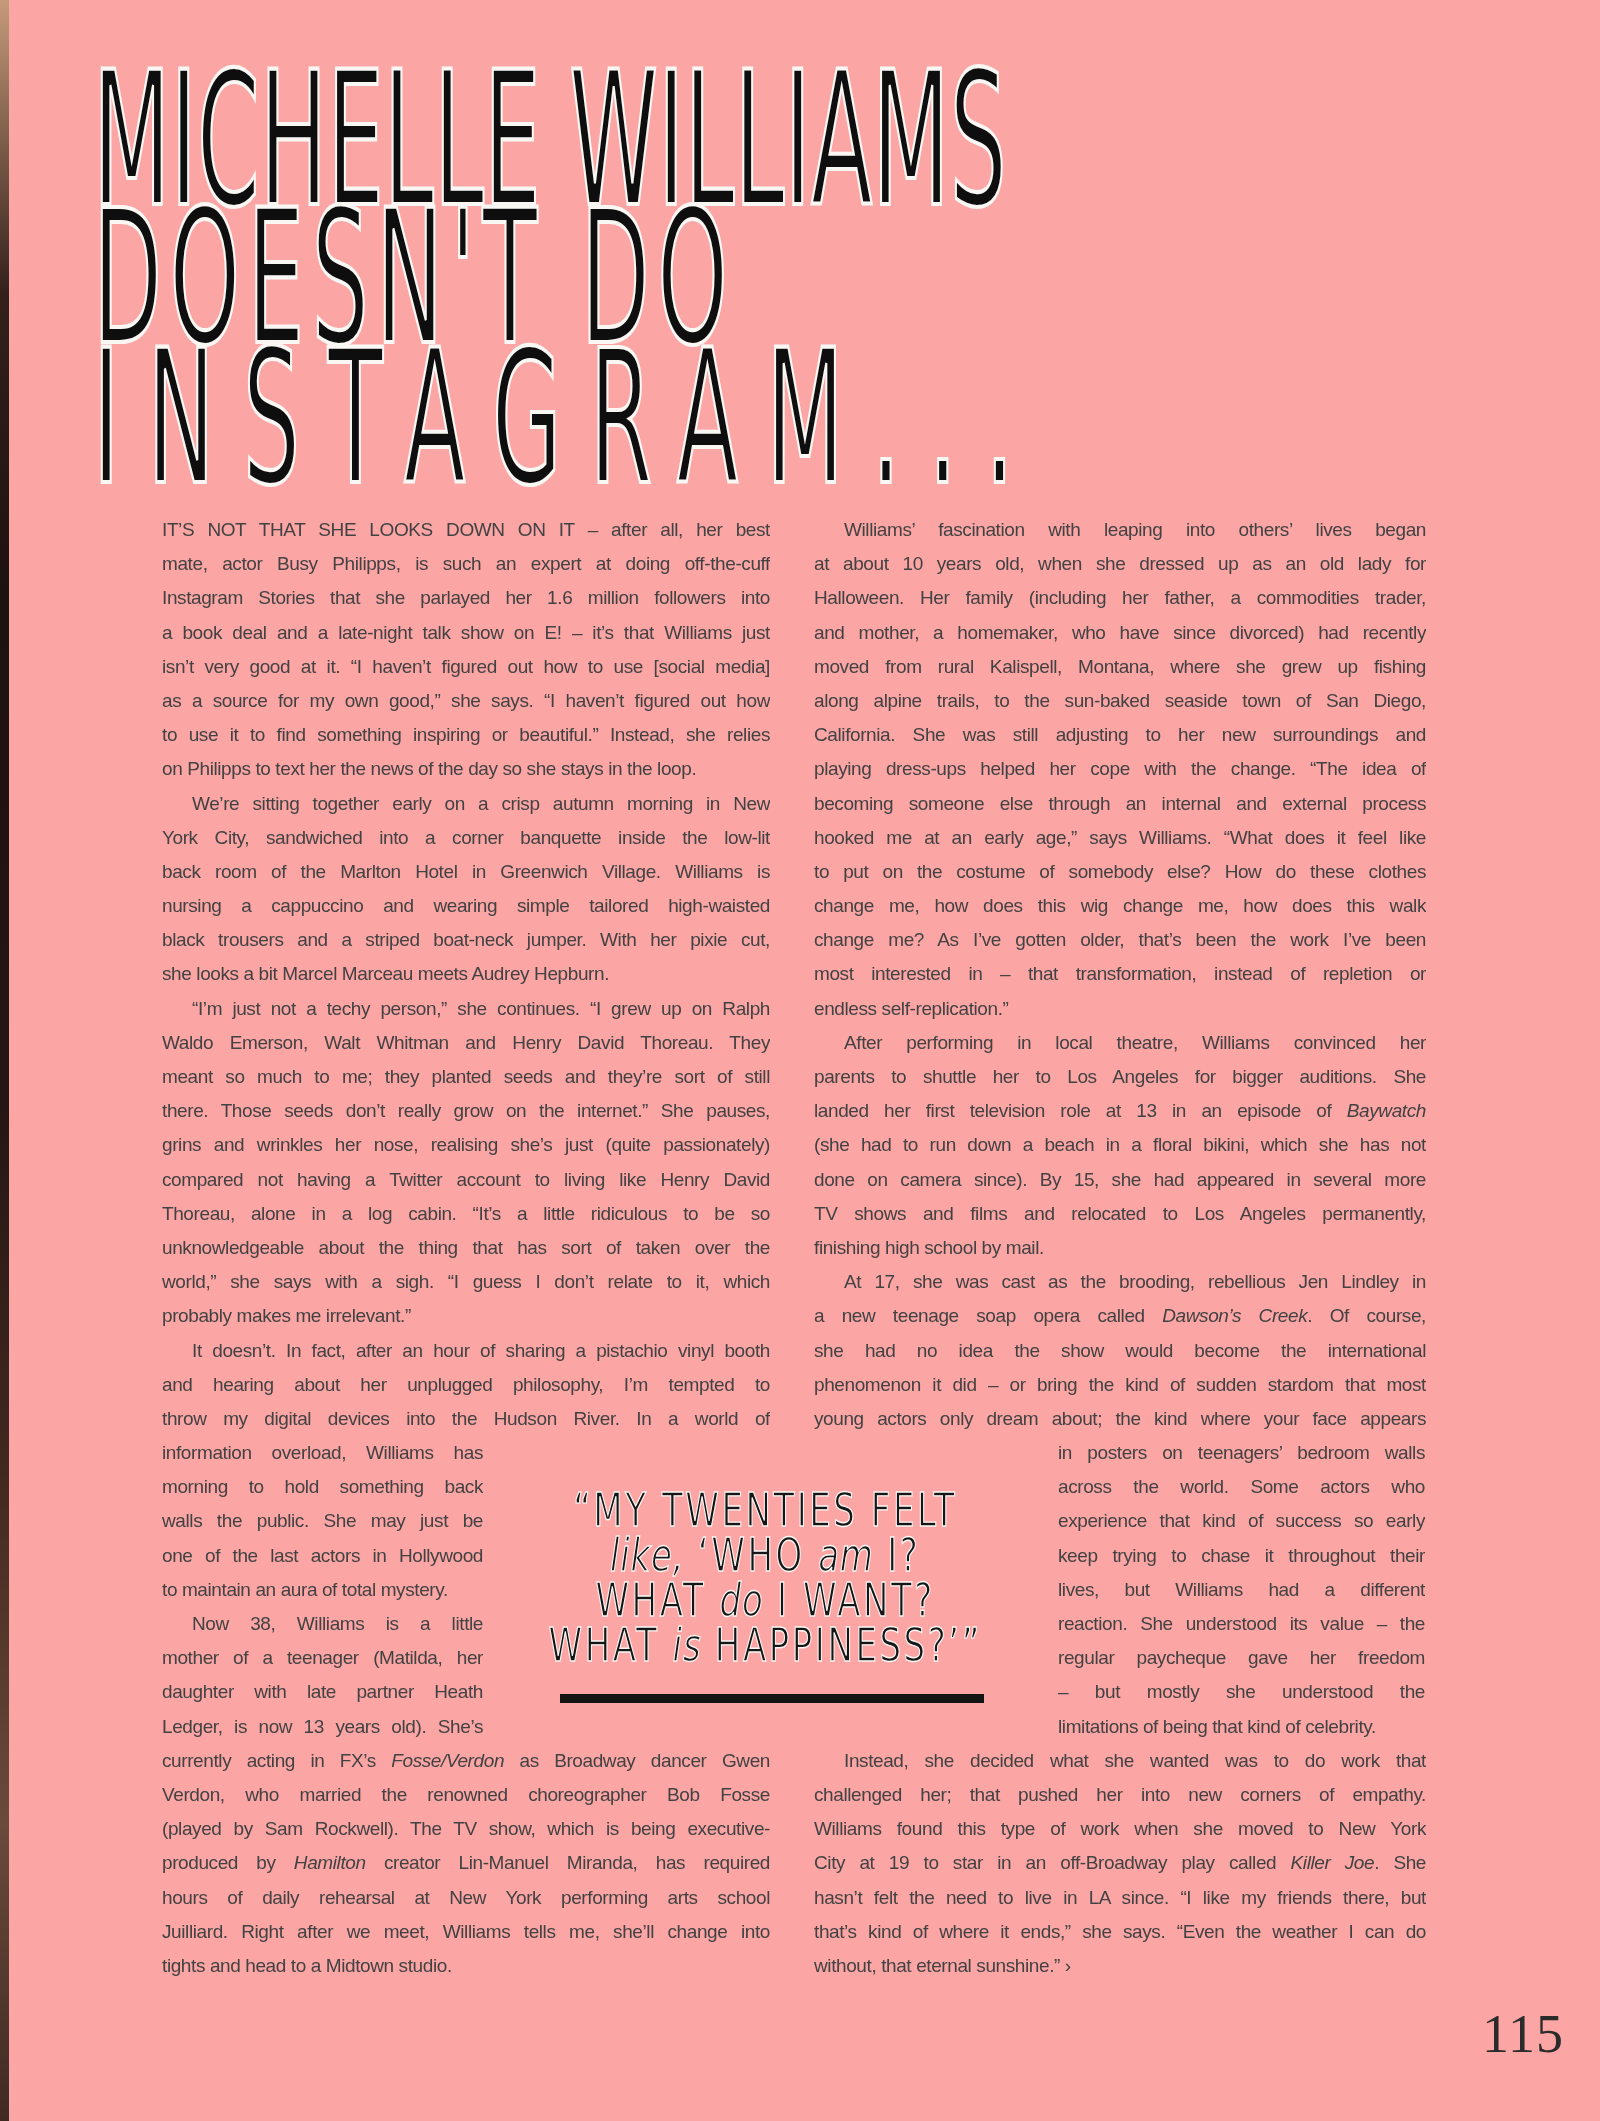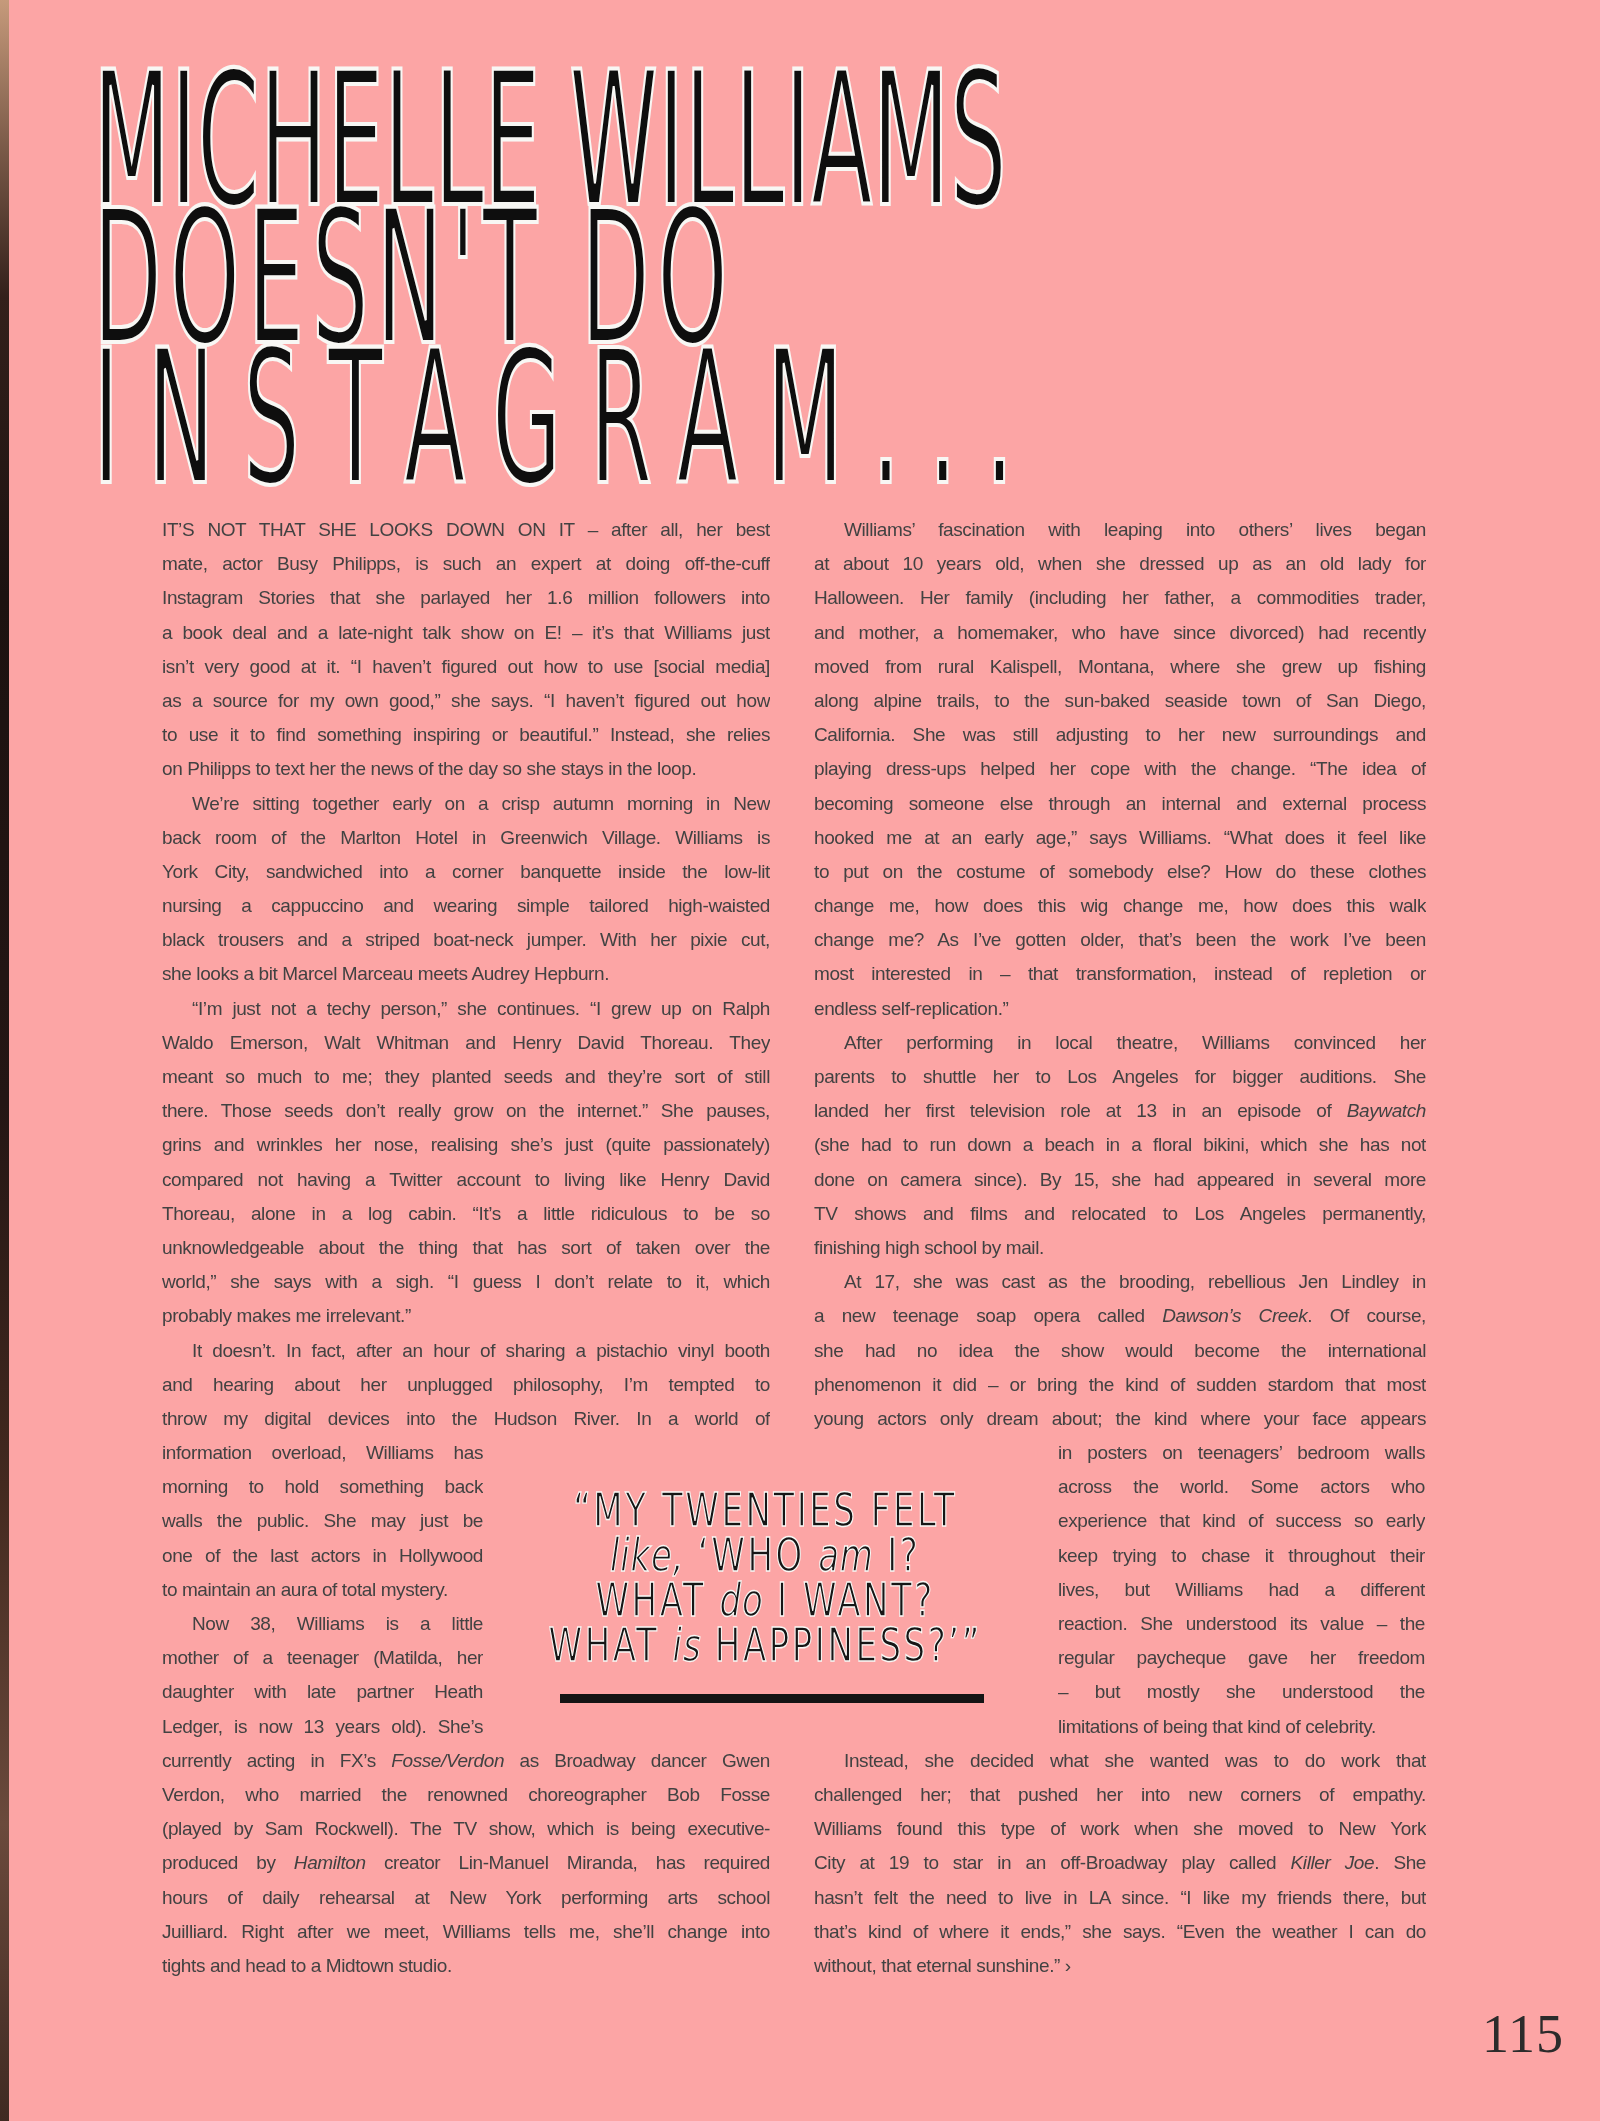--- a/index.html
+++ b/index.html
@@ -58,22 +58,22 @@
       <div class="seg full">
         <div class="line">IT’S NOT THAT SHE LOOKS DOWN ON IT – after all, her best</div>
         <div class="line">mate, actor Busy Philipps, is such an expert at doing off-the-cuff</div>
         <div class="line">Instagram Stories that she parlayed her 1.6 million followers into</div>
         <div class="line">a book deal and a late-night talk show on E! – it’s that Williams just</div>
         <div class="line">isn’t very good at it. “I haven’t figured out how to use [social media]</div>
         <div class="line">as a source for my own good,” she says. “I haven’t figured out how</div>
         <div class="line">to use it to find something inspiring or beautiful.” Instead, she relies</div>
         <div class="line end">on Philipps to text her the news of the day so she stays in the loop.</div>
         <div class="line in">We’re sitting together early on a crisp autumn morning in New</div>
+        <div class="line">York City, sandwiched into a corner banquette inside the low-lit</div>
         <div class="line">back room of the Marlton Hotel in Greenwich Village. Williams is</div>
-        <div class="line">York City, sandwiched into a corner banquette inside the low-lit</div>
         <div class="line">nursing a cappuccino and wearing simple tailored high-waisted</div>
         <div class="line">black trousers and a striped boat-neck jumper. With her pixie cut,</div>
         <div class="line end">she looks a bit Marcel Marceau meets Audrey Hepburn.</div>
         <div class="line in">“I’m just not a techy person,” she continues. “I grew up on Ralph</div>
         <div class="line">Waldo Emerson, Walt Whitman and Henry David Thoreau. They</div>
         <div class="line">meant so much to me; they planted seeds and they’re sort of still</div>
         <div class="line">there. Those seeds don’t really grow on the internet.” She pauses,</div>
         <div class="line">grins and wrinkles her nose, realising she’s just (quite passionately)</div>
         <div class="line">compared not having a Twitter account to living like Henry David</div>
         <div class="line">Thoreau, alone in a log cabin. “It’s a little ridiculous to be so</div>

